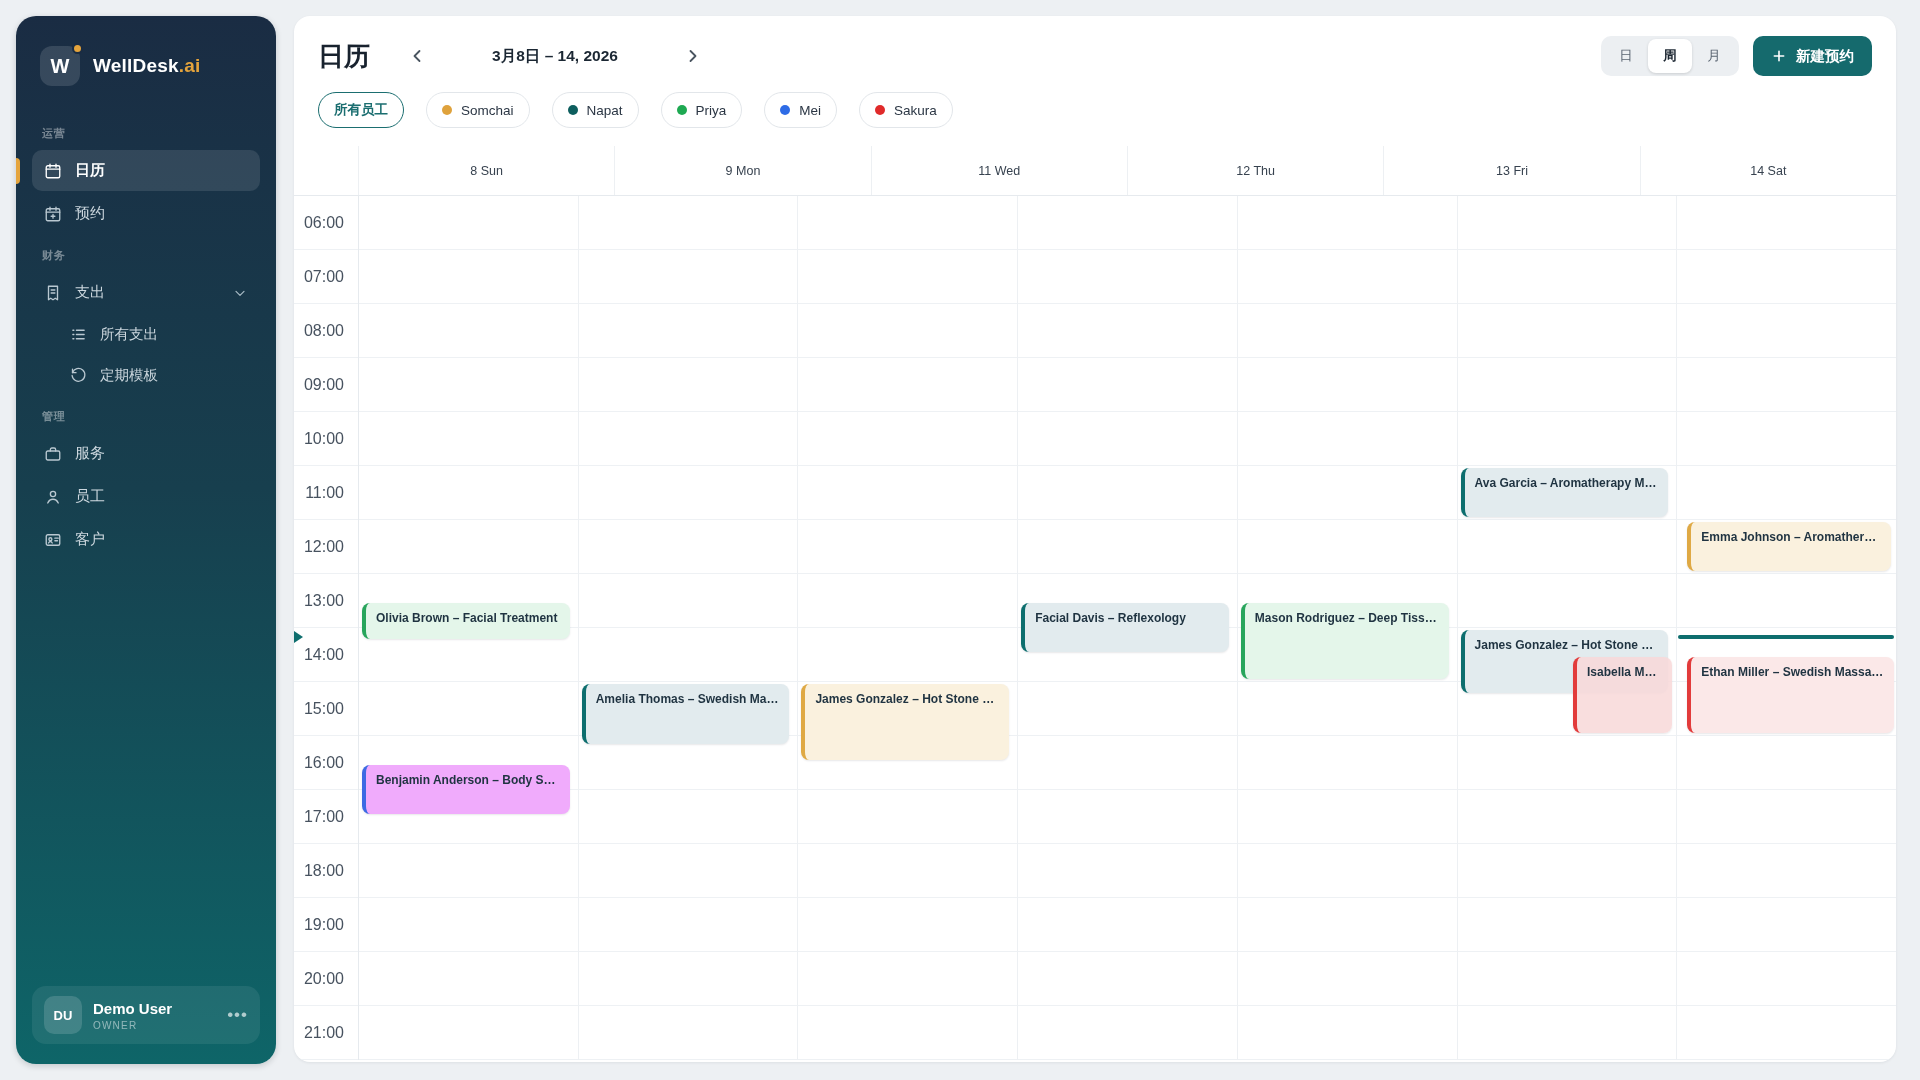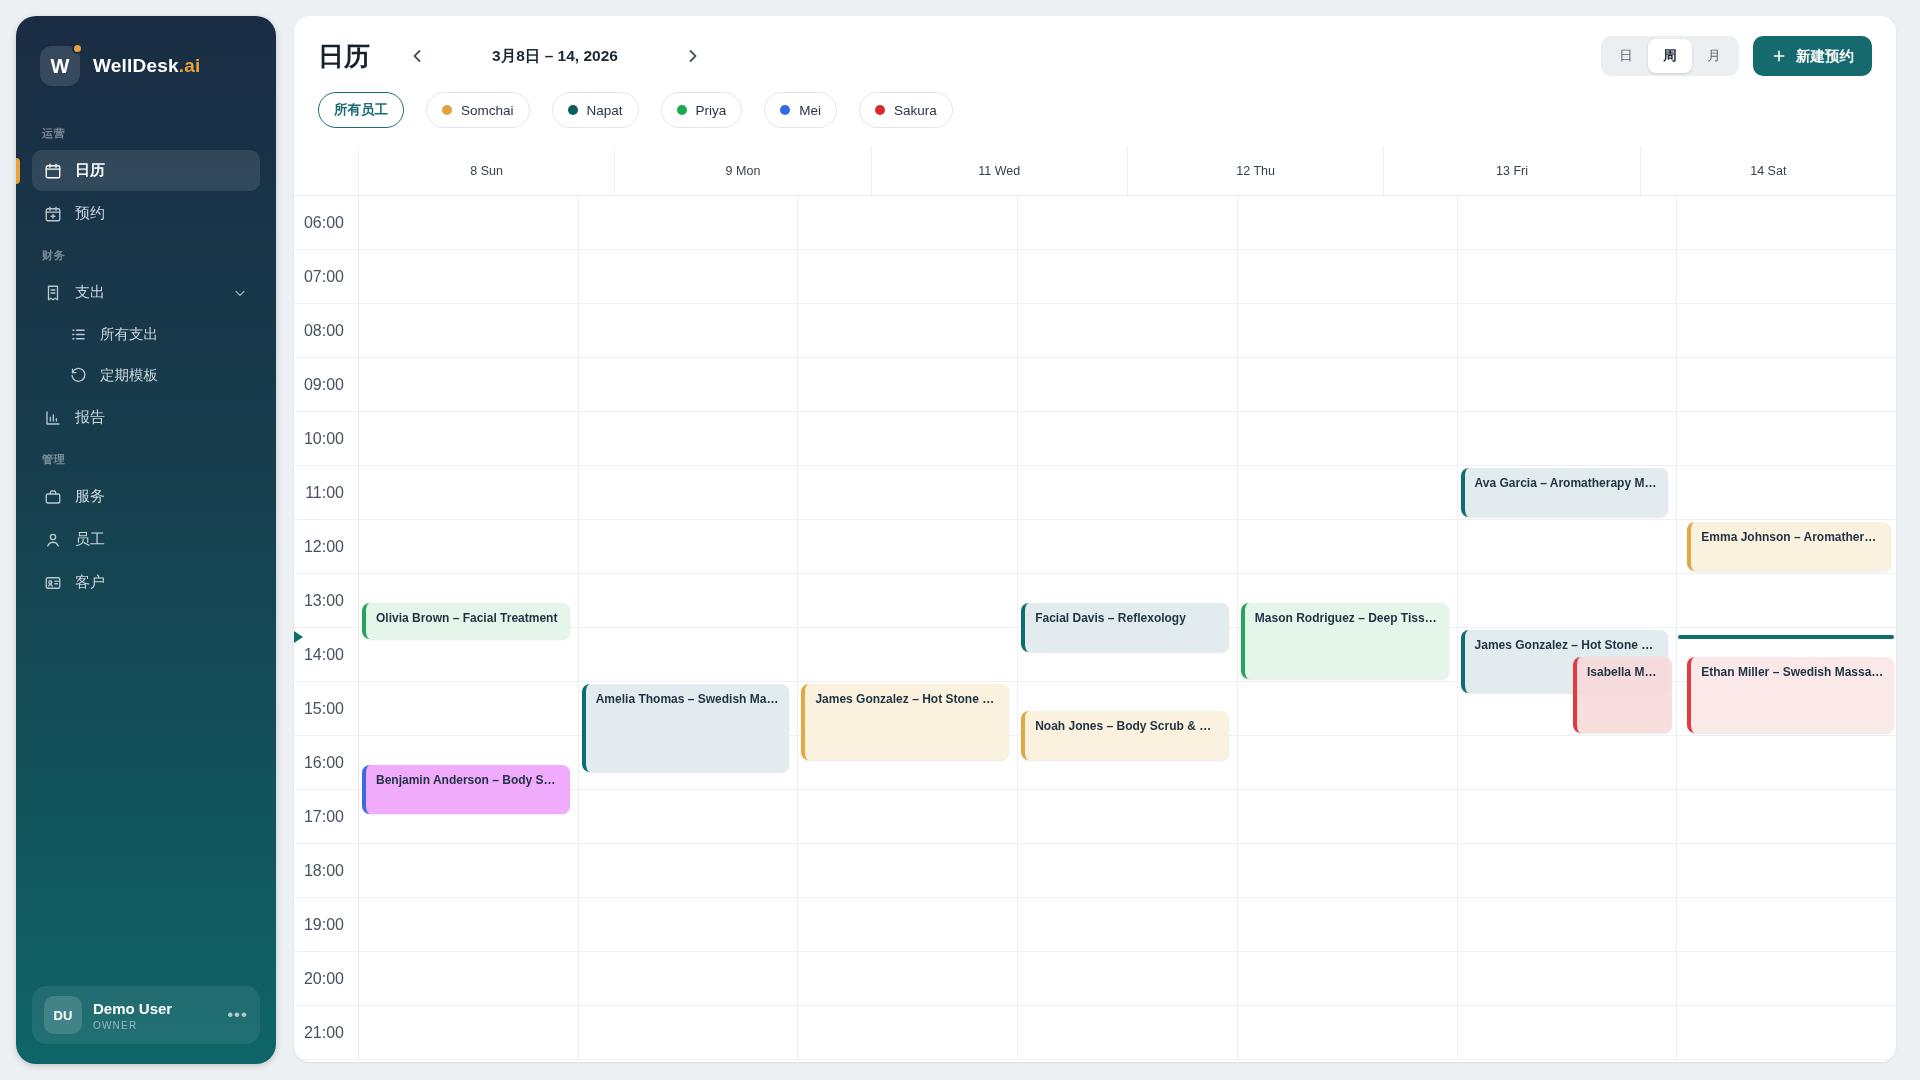--- a/index.html
+++ b/index.html
@@ -166,29 +166,20 @@
         <span>所有支出</span>
       </div>
       <div class="nav-item sub">
         <span class="ic">
           <svg width="17" height="17" viewBox="0 0 24 24" fill="none" stroke="currentColor" stroke-width="1.8" stroke-linecap="round" stroke-linejoin="round">
             <path d="M3.5 8A9 9 0 1 1 3 12"></path>
             <path d="M3.5 3v5h5"></path>
           </svg>
         </span>
         <span>定期模板</span>
-      </div>
-      <div class="nav-item">
-        <span class="ic">
-          <svg width="18" height="18" viewBox="0 0 24 24" fill="none" stroke="currentColor" stroke-width="1.8" stroke-linecap="round" stroke-linejoin="round">
-            <path d="M4 4v16h16"></path>
-            <path d="M8.5 16v-5M12.5 16v-8M16.5 16v-3"></path>
-          </svg>
-        </span>
-        <span>报告</span>
       </div>
       <div class="sec-label">管理</div>
       <div class="nav-item">
         <span class="ic">
           <svg width="18" height="18" viewBox="0 0 24 24" fill="none" stroke="currentColor" stroke-width="1.8" stroke-linecap="round" stroke-linejoin="round">
             <rect x="3" y="8" width="18" height="12" rx="2"></rect>
             <path d="M8.5 8V6a2 2 0 0 1 2-2h3a2 2 0 0 1 2 2v2"></path>
           </svg>
         </span>
         <span>服务</span>
@@ -324,24 +315,23 @@
         <div class="h-label" style="top: 837px;">21:00</div>
         <div class="v-line gutter" style="left: 64px;"></div>
         <div class="v-line" style="left: 283.714px;"></div>
         <div class="v-line" style="left: 503.429px;"></div>
         <div class="v-line" style="left: 723.143px;"></div>
         <div class="v-line" style="left: 942.857px;"></div>
         <div class="v-line" style="left: 1162.57px;"></div>
         <div class="v-line" style="left: 1382.29px;"></div>
         <div class="event" style="left: 68px; width: 207.714px; top: 407px; height: 35.5px; border-left-color: rgb(40, 165, 92); background: rgb(228, 246, 234);">Olivia Brown – Facial Treatment</div>
         <div class="event" style="left: 68px; width: 207.714px; top: 569px; height: 49px; border-left-color: rgb(61, 106, 227); background: #f0abfc;">Benjamin Anderson – Body Scr…</div>
-        <div class="event" style="left: 287.714px; width: 207.714px; top: 488px; height: 88px; border-left-color: rgb(13, 110, 110); background: rgb(226, 235, 238);">Amelia Thomas – Swedish Mas…</div>
+        <div class="event" style="left: 287.714px; width: 207.714px; top: 488px; height: 60px; border-left-color: rgb(13, 110, 110); background: rgb(226, 235, 238);">Amelia Thomas – Swedish Mas…</div>
         <div class="event" style="left: 507.429px; width: 207.714px; top: 488px; height: 76px; border-left-color: rgb(223, 169, 68); background: rgb(250, 241, 222);">James Gonzalez – Hot Stone M…</div>
         <div class="event" style="left: 727.143px; width: 207.714px; top: 407px; height: 49px; border-left-color: rgb(13, 110, 110); background: rgb(226, 235, 238);">Facial Davis – Reflexology</div>
-        <div class="event" style="left: 727.143px; width: 207.714px; top: 515px; height: 49px; border-left-color: rgb(223, 169, 68); background: rgb(250, 241, 222);">Noah Jones – Body Scrub &amp; Wr…</div>
         <div class="event" style="left: 946.857px; width: 207.714px; top: 407px; height: 76px; border-left-color: rgb(40, 165, 92); background: rgb(228, 246, 234);">Mason Rodriguez – Deep Tissu…</div>
         <div class="event" style="left: 1166.57px; width: 207.714px; top: 272px; height: 49px; border-left-color: rgb(13, 110, 110); background: rgb(226, 235, 238);">Ava Garcia – Aromatherapy Ma…</div>
         <div class="event" style="left: 1166.57px; width: 207.714px; top: 434px; height: 62.5px; border-left-color: rgb(13, 110, 110); background: rgb(226, 235, 238);">James Gonzalez – Hot Stone M…</div>
         <div class="event" style="z-index: 3; left: 1279.02px; width: 99.2657px; top: 461px; height: 76px; border-left-color: rgb(226, 59, 59); background: rgba(248, 216, 216, 0.85);">Isabella Ma…</div>
         <div class="event" style="left: 1393.29px; width: 204px; top: 326px; height: 49px; border-left-color: rgb(223, 169, 68); background: rgb(250, 241, 222);">Emma Johnson – Aromatherap…</div>
         <div class="event" style="left: 1393.29px; width: 206.714px; top: 461px; height: 76px; border-left-color: rgb(226, 59, 59); background: rgb(251, 232, 232);">Ethan Miller – Swedish Massage</div>
         <div class="now-line" style="left: 1384.29px; width: 215.714px; top: 439px; background: rgb(14, 110, 110);"></div>
         <div class="now-marker" style="left: 0px; top: 435px; border-left-color: rgb(14, 110, 110);"></div>
       </div>
   </div>

